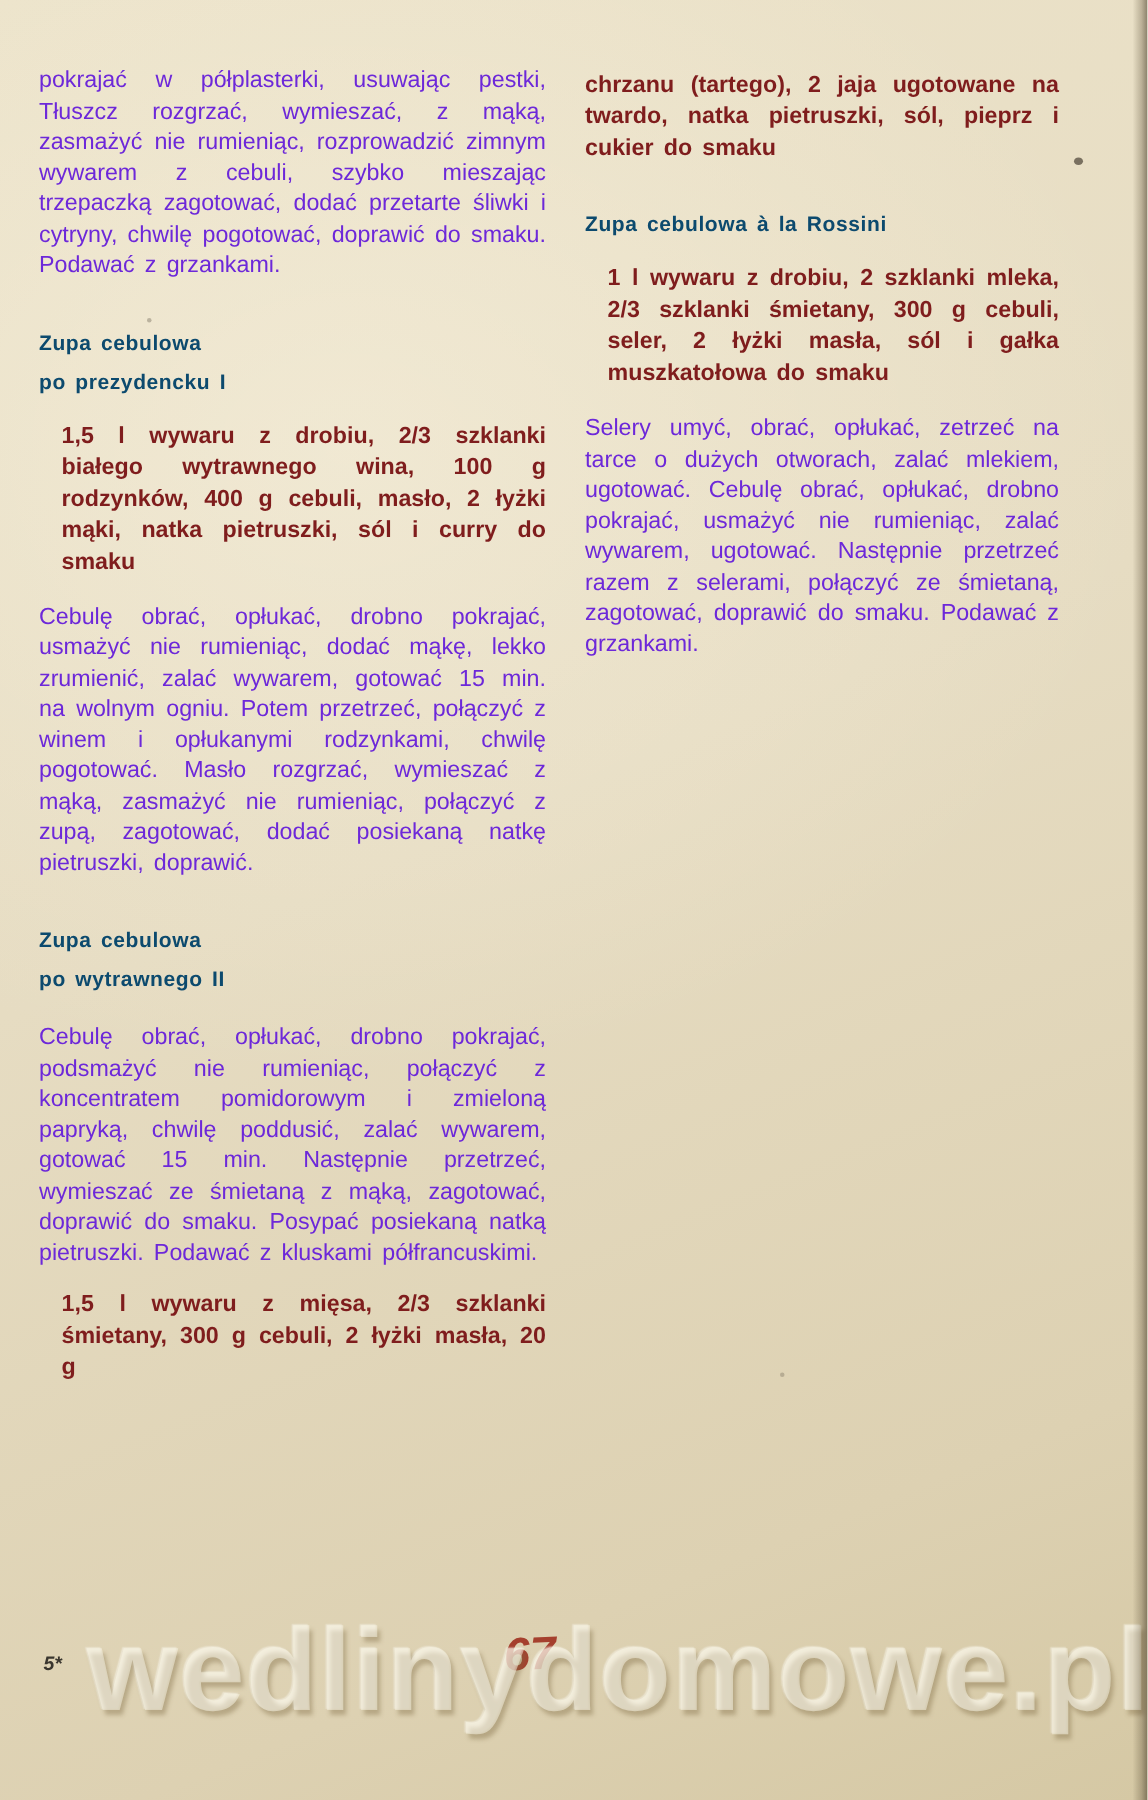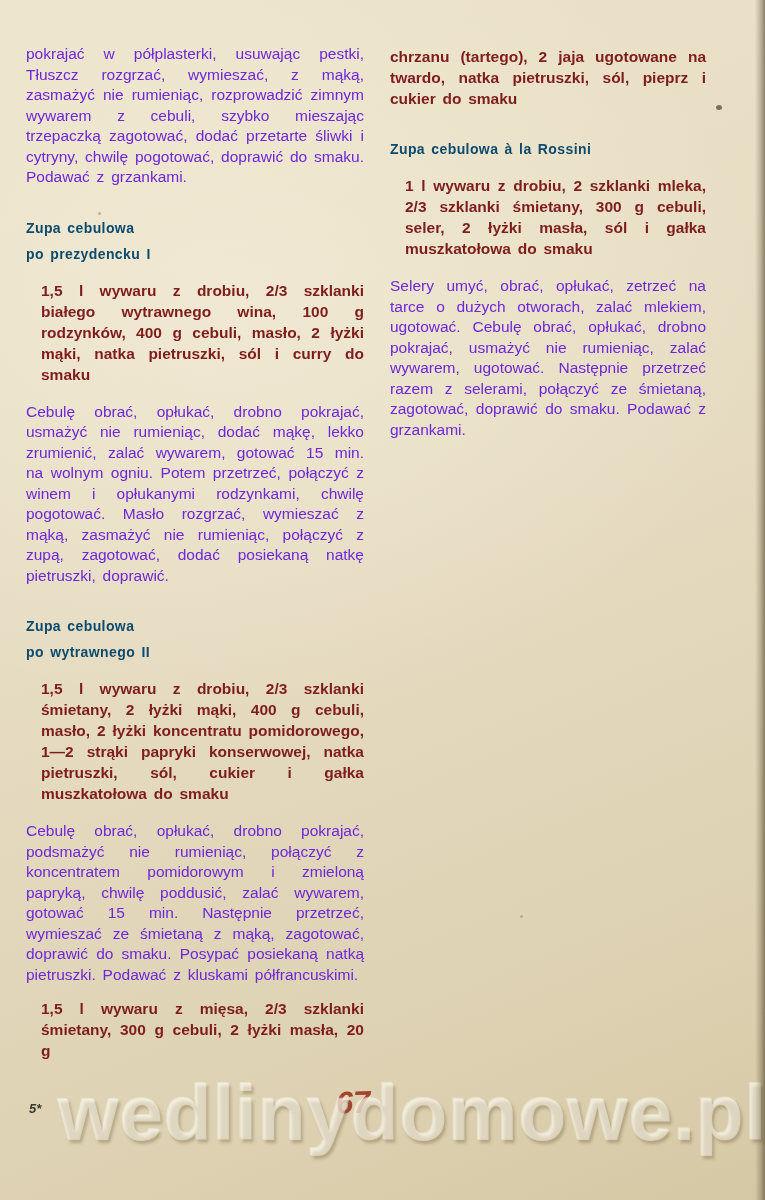--- a/index.html
+++ b/index.html
@@ -101,21 +101,20 @@
     <span>Zupa cebulowa</span><br>
     <span>po prezydencku I</span>
   </h2>
   <p class="ingredients mt-ingred">1,5 l wywaru z drobiu, 2/3 szklanki białego wytrawnego wina, 100 g rodzynków, 400 g cebuli, masło, 2 łyżki mąki, natka pietruszki, sól i curry do smaku</p>
   <p class="body-text mt-body">Cebulę obrać, opłukać, drobno pokrajać, usmażyć nie rumieniąc, dodać mąkę, lekko zrumienić, zalać wywarem, gotować 15 min. na wolnym ogniu. Potem przetrzeć, połączyć z winem i opłukanymi rodzynkami, chwilę pogotować. Masło rozgrzać, wymieszać z mąką, zasmażyć nie rumieniąc, połączyć z zupą, zagotować, dodać posiekaną natkę pietruszki, doprawić.</p>
 
   <h2 class="recipe-heading mt-heading">
     <span>Zupa cebulowa</span><br>
     <span>po wytrawnego II</span>
   </h2>
-  <p class="ingredients mt-ingred">1,5 l wywaru z drobiu, 2/3 szklanki śmietany, 2 łyżki mąki, 400 g cebuli, masło, 2 łyżki koncentratu pomidorowego, 1—2 strąki papryki konserwowej, natka pietruszki, sól, cukier i gałka muszkatołowa do smaku</p>
   <p class="body-text mt-body">Cebulę obrać, opłukać, drobno pokrajać, podsmażyć nie rumieniąc, połączyć z koncentratem pomidorowym i zmieloną papryką, chwilę poddusić, zalać wywarem, gotować 15 min. Następnie przetrzeć, wymieszać ze śmietaną z mąką, zagotować, doprawić do smaku. Posypać posiekaną natką pietruszki. Podawać z kluskami półfrancuskimi.</p>
 
   <p class="ingredients mt-ingred">1,5 l wywaru z mięsa, 2/3 szklanki śmietany, 300 g cebuli, 2 łyżki masła, 20 g</p>
 
 </div>
 
 <div class="col col-right">
 
   <p class="ingredients">chrzanu (tartego), 2 jaja ugotowane na twardo, natka pietruszki, sól, pieprz i cukier do smaku</p>
 

